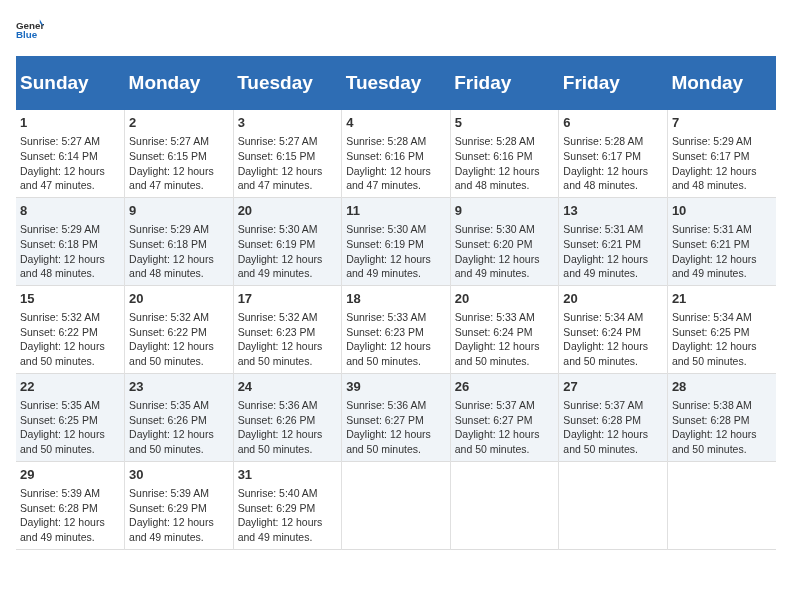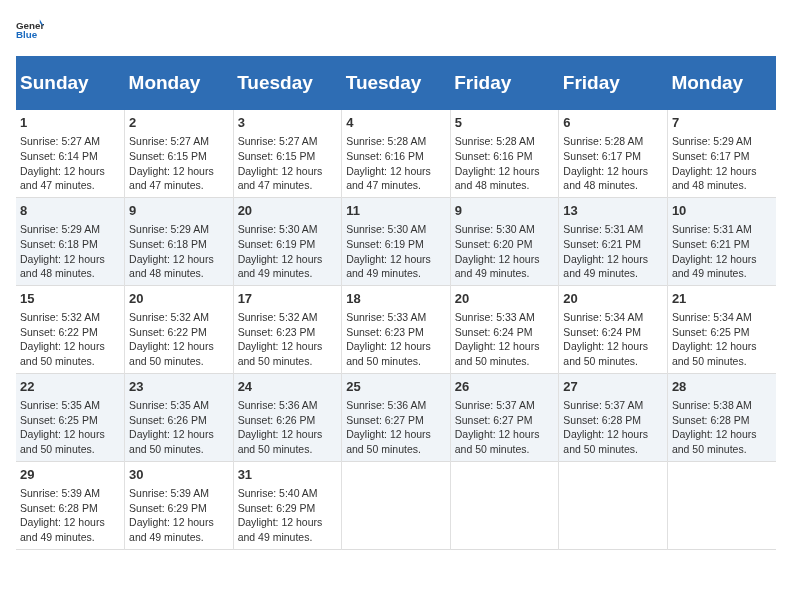--- a/index.html
+++ b/index.html
@@ -133,21 +133,21 @@
         <td><span class="day-num">17</span><span>Sunrise: 5:32 AM</span><br><span>Sunset: 6:23 PM</span><br><span>Daylight: 12 hours</span><br><span>and 50 minutes.</span></td>
         <td><span class="day-num">18</span><span>Sunrise: 5:33 AM</span><br><span>Sunset: 6:23 PM</span><br><span>Daylight: 12 hours</span><br><span>and 50 minutes.</span></td>
         <td><span class="day-num">20</span><span>Sunrise: 5:33 AM</span><br><span>Sunset: 6:24 PM</span><br><span>Daylight: 12 hours</span><br><span>and 50 minutes.</span></td>
         <td><span class="day-num">20</span><span>Sunrise: 5:34 AM</span><br><span>Sunset: 6:24 PM</span><br><span>Daylight: 12 hours</span><br><span>and 50 minutes.</span></td>
         <td><span class="day-num">21</span><span>Sunrise: 5:34 AM</span><br><span>Sunset: 6:25 PM</span><br><span>Daylight: 12 hours</span><br><span>and 50 minutes.</span></td>
       </tr>
       <tr class="row-b">
         <td><span class="day-num">22</span><span>Sunrise: 5:35 AM</span><br><span>Sunset: 6:25 PM</span><br><span>Daylight: 12 hours</span><br><span>and 50 minutes.</span></td>
         <td><span class="day-num">23</span><span>Sunrise: 5:35 AM</span><br><span>Sunset: 6:26 PM</span><br><span>Daylight: 12 hours</span><br><span>and 50 minutes.</span></td>
         <td><span class="day-num">24</span><span>Sunrise: 5:36 AM</span><br><span>Sunset: 6:26 PM</span><br><span>Daylight: 12 hours</span><br><span>and 50 minutes.</span></td>
-        <td><span class="day-num">25</span><span>Sunrise: 5:36 AM</span><br><span>Sunset: 6:27 PM</span><br><span>Daylight: 12 hours</span><br><span>and 50 minutes.</span></td>
+        <td><span class="day-num">39</span><span>Sunrise: 5:36 AM</span><br><span>Sunset: 6:27 PM</span><br><span>Daylight: 12 hours</span><br><span>and 50 minutes.</span></td>
         <td><span class="day-num">26</span><span>Sunrise: 5:37 AM</span><br><span>Sunset: 6:27 PM</span><br><span>Daylight: 12 hours</span><br><span>and 50 minutes.</span></td>
         <td><span class="day-num">27</span><span>Sunrise: 5:37 AM</span><br><span>Sunset: 6:28 PM</span><br><span>Daylight: 12 hours</span><br><span>and 50 minutes.</span></td>
         <td><span class="day-num">28</span><span>Sunrise: 5:38 AM</span><br><span>Sunset: 6:28 PM</span><br><span>Daylight: 12 hours</span><br><span>and 50 minutes.</span></td>
       </tr>
       <tr class="row-a">
         <td><span class="day-num">29</span><span>Sunrise: 5:39 AM</span><br><span>Sunset: 6:28 PM</span><br><span>Daylight: 12 hours</span><br><span>and 49 minutes.</span></td>
         <td><span class="day-num">30</span><span>Sunrise: 5:39 AM</span><br><span>Sunset: 6:29 PM</span><br><span>Daylight: 12 hours</span><br><span>and 49 minutes.</span></td>
         <td><span class="day-num">31</span><span>Sunrise: 5:40 AM</span><br><span>Sunset: 6:29 PM</span><br><span>Daylight: 12 hours</span><br><span>and 49 minutes.</span></td>
         <td class="empty-cell">&nbsp;</td>
         <td class="empty-cell">&nbsp;</td>

